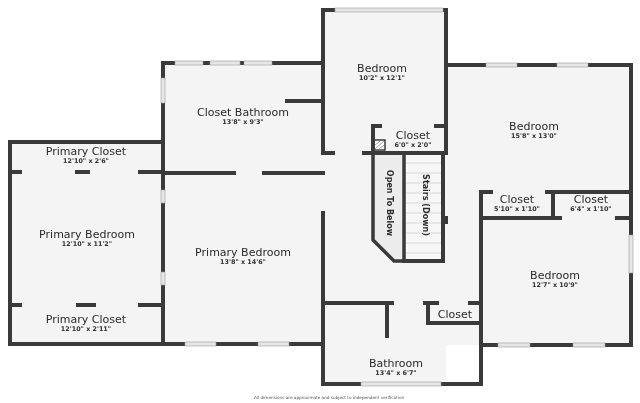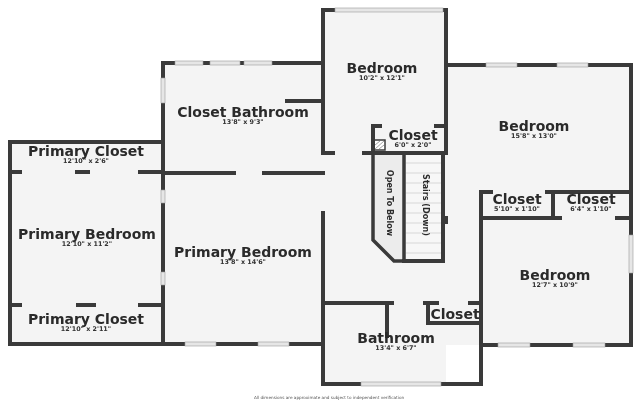--- a/index.html
+++ b/index.html
@@ -1,19 +1,19 @@
 <!DOCTYPE html>
 <html><head>
   <meta charset="utf-8">
   <style>
     html, body { margin: 0; padding: 0; background: #ffffff; }
     body { width: 640px; height: 403px; position: relative; overflow: hidden; font-family: "DejaVu Sans", sans-serif; }
     #plan { position: absolute; left: 0; top: 0; width: 640px; height: 403px; }
     .lbl { position: absolute; text-align: center; color: #2a2a2a; transform: translate(-50%, -50%); white-space: nowrap; }
-    .lbl .name { font-weight: bold; font-size: 14px; display: block; line-height: 11px; }
+    .lbl .name { font-weight: normal; font-size: 11px; display: block; line-height: 11px; }
     .lbl .dim { font-size: 6.4px; font-weight: bold; display: block; line-height: 9px; color: #333; }
     .vert { position: absolute; transform: translate(-50%, -50%) rotate(90deg); font-weight: bold; font-size: 8px; color: #2a2a2a; white-space: nowrap; }
     .disclaimer { position: absolute; left: 254px; top: 395px; font-size: 4.2px; color: #555; white-space: nowrap; }
   </style>
 </head>
 <body>
 
 <svg id="plan" viewBox="0 0 640 403" xmlns="http://www.w3.org/2000/svg">
 
   <g fill="#f4f4f4">
@@ -181,21 +181,21 @@
   <span class="name">Closet</span>
   <span class="dim">6'4" x 1'10"</span>
 </div>
 <div class="lbl" style="left:555px; top:280px;">
   <span class="name">Bedroom</span>
   <span class="dim">12'7" x 10'9"</span>
 </div>
 <div class="lbl" style="left:455px; top:314px;">
   <span class="name">Closet</span>
 </div>
-<div class="lbl" style="left:396px; top:343px;">
+<div class="lbl" style="left:396px; top:368px;">
   <span class="name">Bathroom</span>
   <span class="dim">13'4" x 6'7"</span>
 </div>
 
 <div class="vert" style="left:389px; top:203px;">Open To Below</div>
 <div class="vert" style="left:425px; top:205px;">Stairs (Down)</div>
 
 <div class="disclaimer">All dimensions are approximate and subject to independent verification</div>
 
 </body></html>

